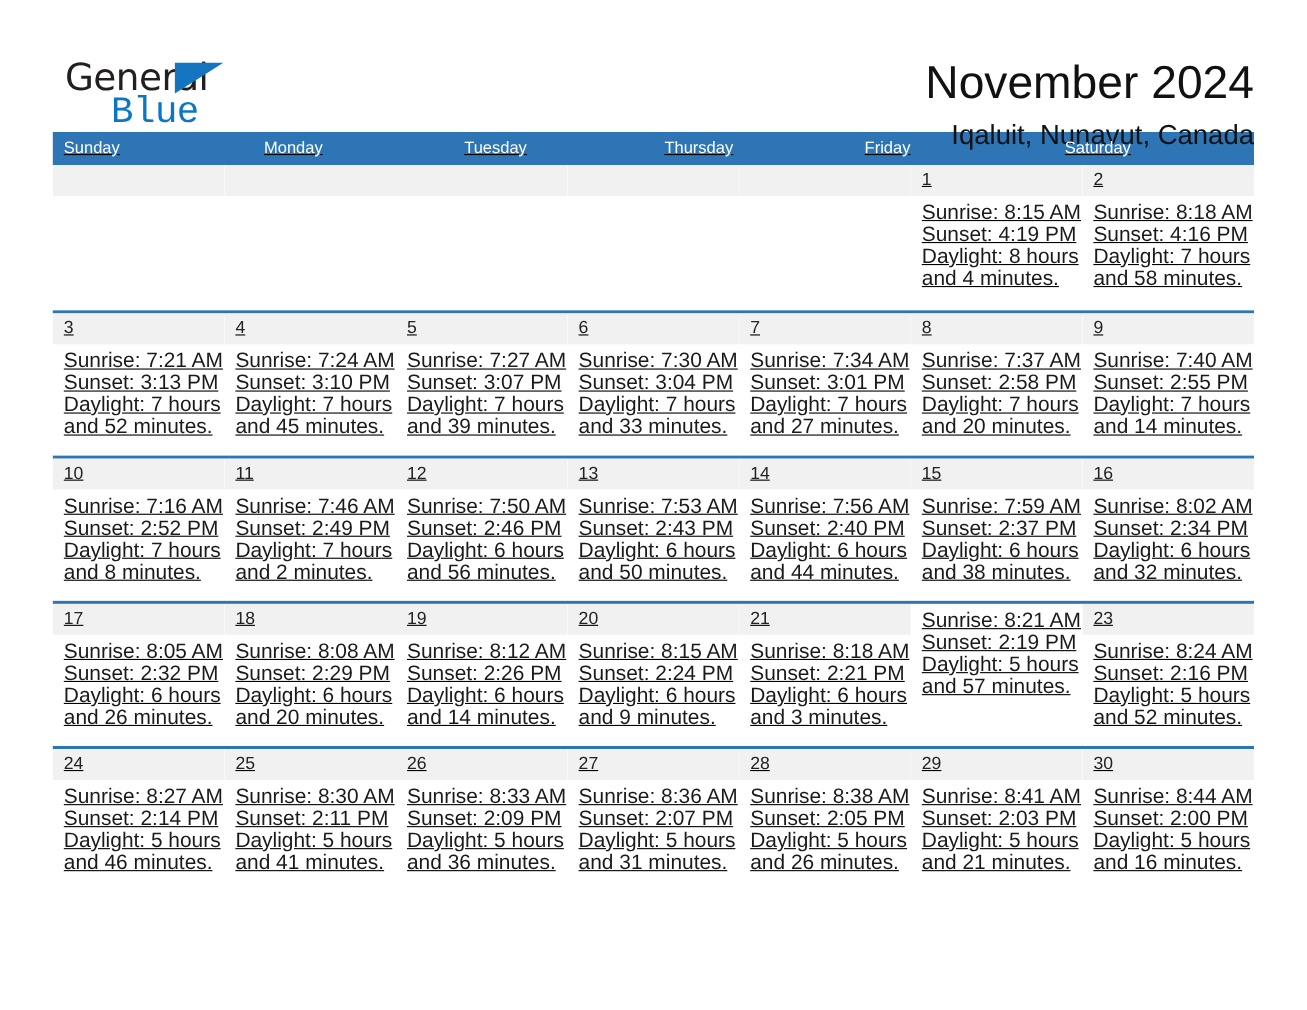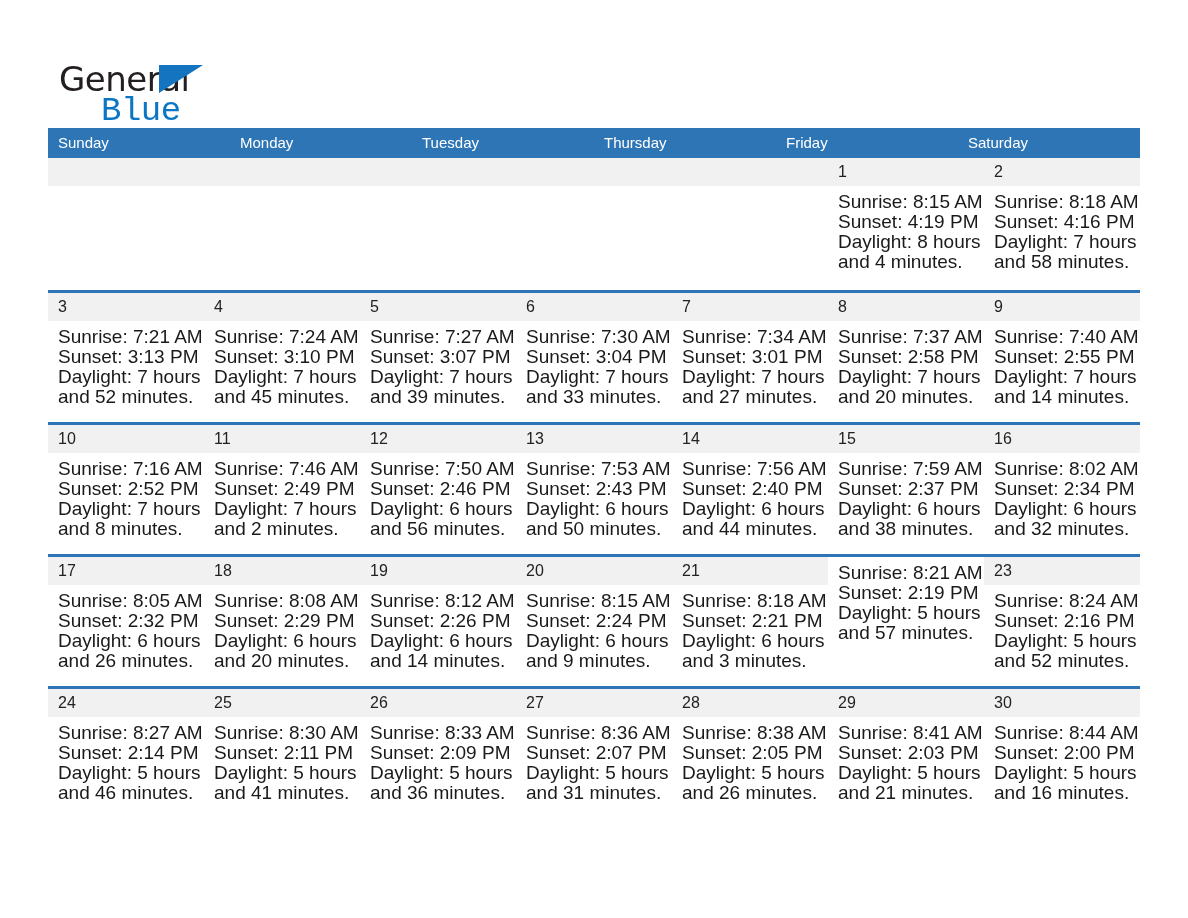--- a/index.html
+++ b/index.html
@@ -12,21 +12,21 @@
     height: 918px;
     font-family: "Liberation Sans", sans-serif;
     color: #000000;
     overflow: hidden;
   }
   .page {
     position: relative;
     width: 1188px;
     height: 918px;
     box-sizing: border-box;
-    padding: 8px 48px;
+    padding: 0 48px;
     border-radius: 6px;
   }
 
   
   .header {
     display: flex;
     align-items: flex-start;
     justify-content: space-between;
     padding-top: 48px;
     height: 104px;
@@ -88,20 +88,21 @@
     font-weight: 400;
     color: #111111;
     white-space: nowrap;
     margin-top: 6px;
   }
 
   
   .calendar {
     width: 1092px;
     margin-top: 16px;
+    text-decoration: underline;
   }
   .dow-row {
     display: flex;
     background: #2e75b6;
     height: 30px;
   }
   .dow {
     flex: 1 1 0;
     color: #ffffff;
     font-size: 15px;
@@ -151,20 +152,24 @@
 </head>
 <body>
 
 <div class="page">
 
   <div class="header">
     <div class="brand">
       <span class="brand-general">General</span>
       <span class="brand-tri"></span>
       <span class="brand-blue">Blue</span>
+    </div>
+    <div class="titles">
+      <div class="month-title">November 2024</div>
+      <div class="location">Iqaluit, Nunavut, Canada</div>
     </div>
   </div>
 
   <div class="calendar">
 
     <div class="dow-row">
       <div class="dow">Sunday</div>
       <div class="dow">Monday</div>
       <div class="dow">Tuesday</div>
       <div class="dow">Thursday</div>

